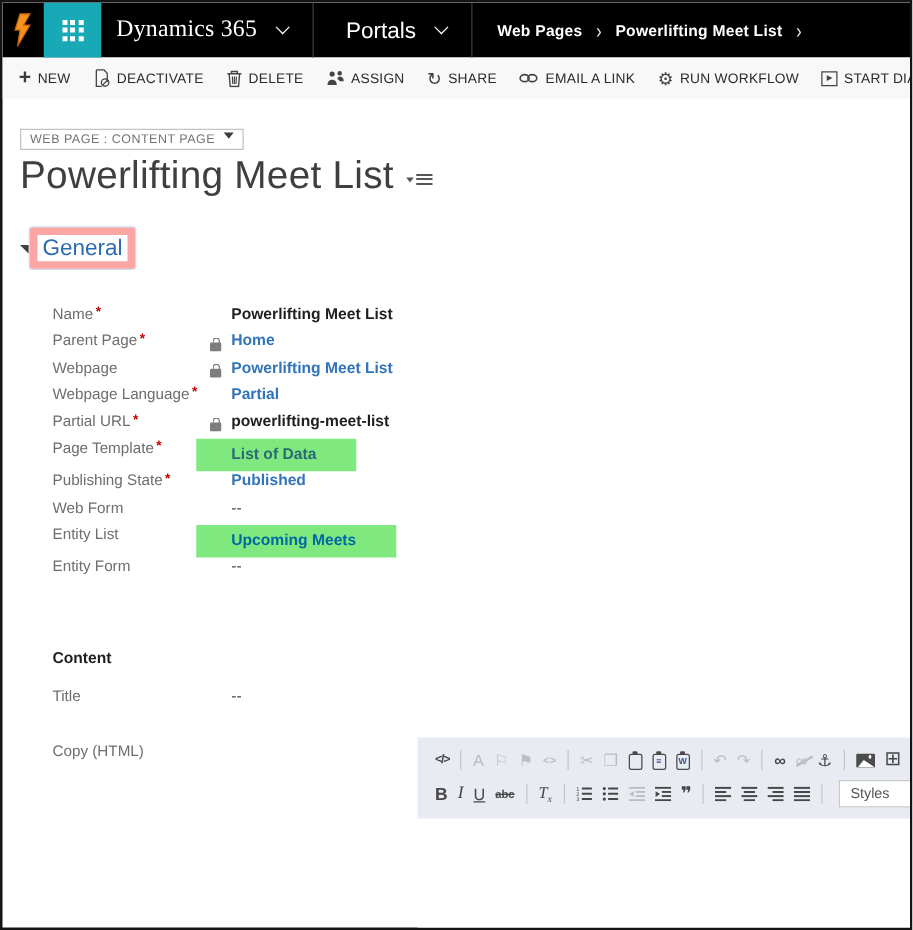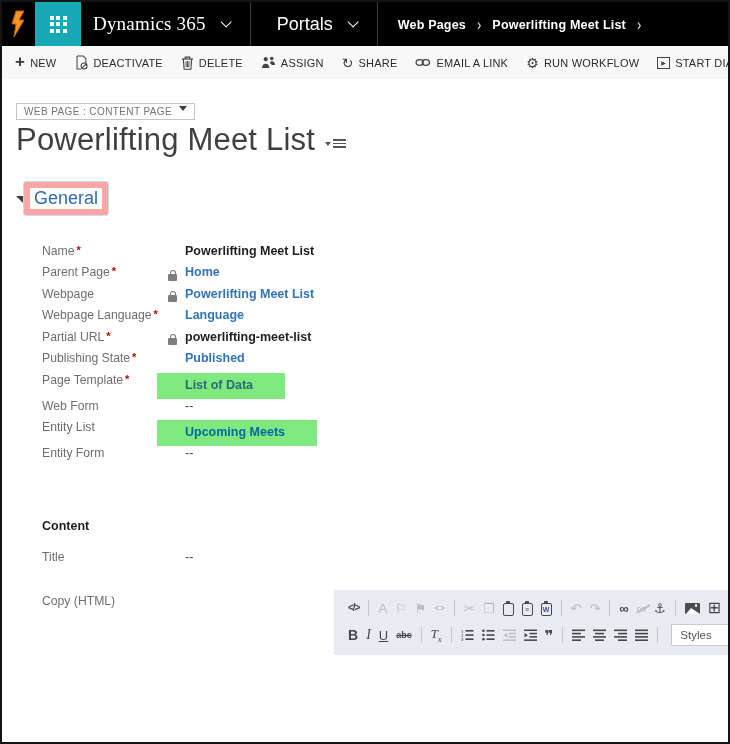--- a/index.html
+++ b/index.html
@@ -238,41 +238,41 @@
         <span class="flabel"><span>Webpage</span></span>
         <span class="flockcol">
             <span class="lock"></span>
           </span>
         <span class="fvalue v-link">Powerlifting Meet List</span>
       </div>
 
       <div class="frow">
         <span class="flabel"><span>Webpage Language</span><span class="req">*</span></span>
         <span class="flockcol"></span>
-        <span class="fvalue v-link">Language</span>
+        <span class="fvalue v-link">Partial</span>
       </div>
 
       <div class="frow">
         <span class="flabel"><span>Partial URL</span><span class="req">*</span></span>
         <span class="flockcol">
             <span class="lock"></span>
           </span>
         <span class="fvalue v-text">powerlifting-meet-list</span>
       </div>
 
-      <div class="frow">
-        <span class="flabel"><span>Publishing State</span><span class="req">*</span></span>
-        <span class="flockcol"></span>
-        <span class="fvalue v-link">Published</span>
-      </div>
-
       <div class="frow tall">
         <span class="flabel"><span>Page Template</span><span class="req">*</span></span>
         <span class="flockcol"></span>
         <span class="fvalue v-hl blue">List of Data</span>
+      </div>
+
+      <div class="frow">
+        <span class="flabel"><span>Publishing State</span><span class="req">*</span></span>
+        <span class="flockcol"></span>
+        <span class="fvalue v-link">Published</span>
       </div>
 
       <div class="frow">
         <span class="flabel"><span>Web Form</span></span>
         <span class="flockcol"></span>
         <span class="fvalue v-empty">--</span>
       </div>
 
       <div class="frow tall">
         <span class="flabel"><span>Entity List</span></span>

